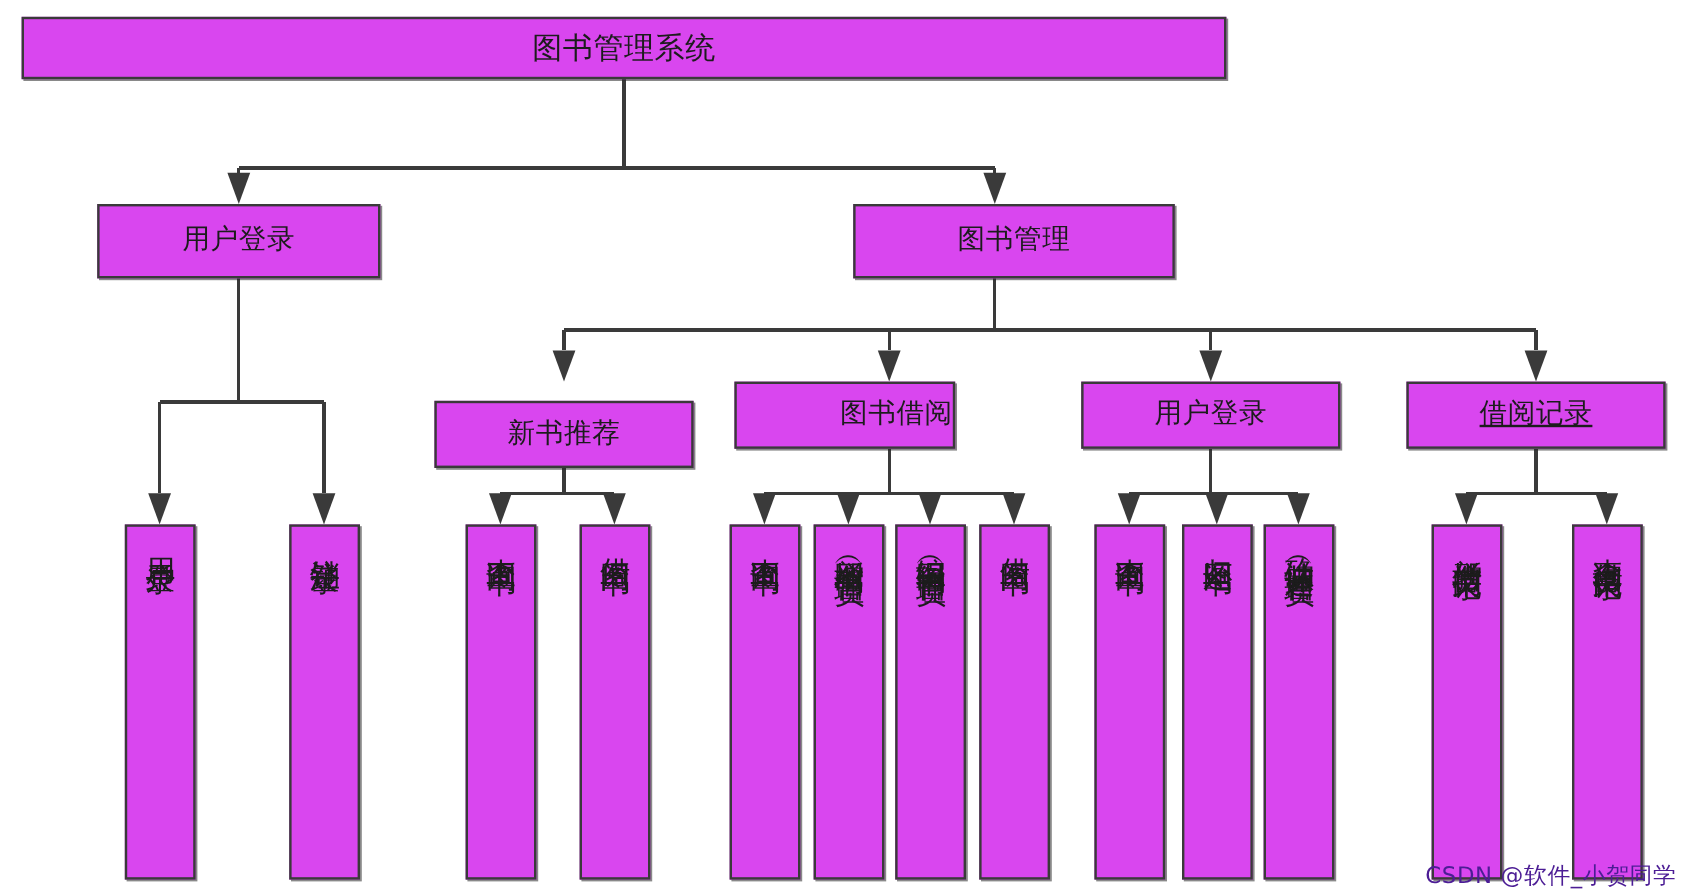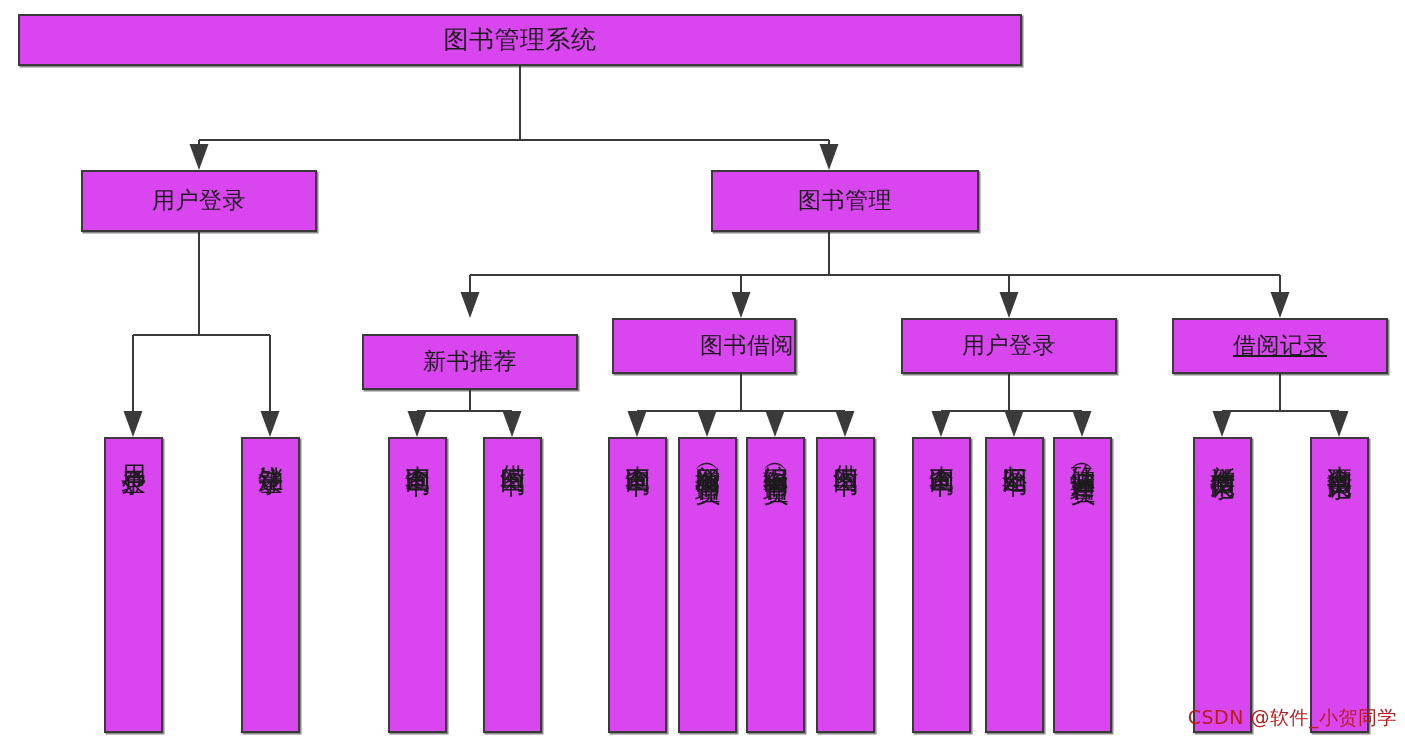--- a/index.html
+++ b/index.html
@@ -57,23 +57,23 @@
     writing-mode: vertical-rl;
     text-orientation: upright;
     font-size: 25px;
     line-height: 1.02;
     letter-spacing: 2.5px;
     white-space: nowrap;
   }
   #watermark {
     position: absolute;
     right: 8px;
-    bottom: 16px;
+    bottom: 4px;
     font-size: 19px;
-    color: #b91c1c;
+    color: #4c1d95;
     letter-spacing: 0.5px;
     z-index: 6;
     user-select: none;
     white-space: nowrap;
     margin-top: 40px;
   }
 </style>
 </head>
 <body>
 

